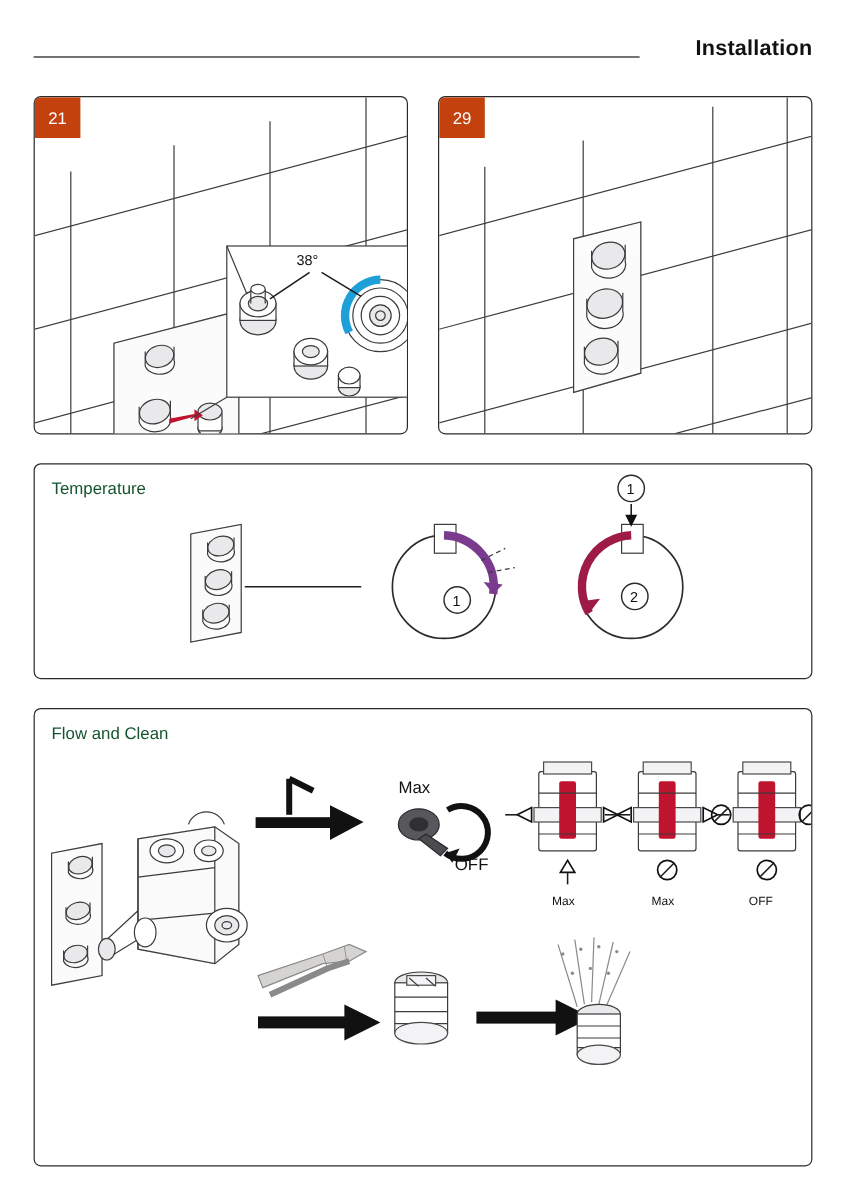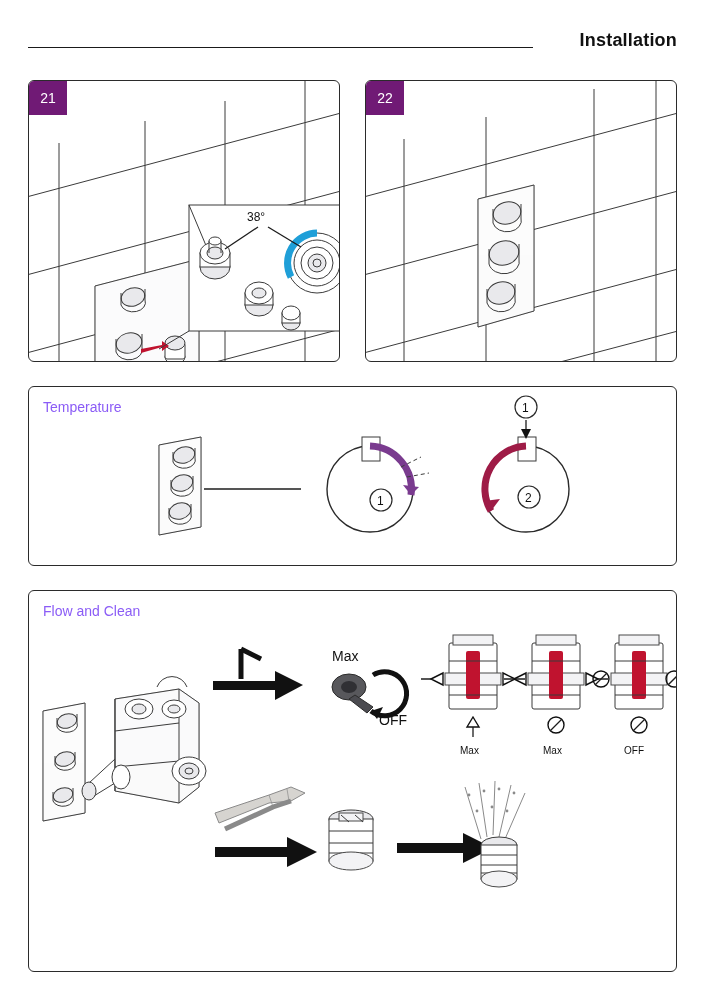--- a/index.html
+++ b/index.html
@@ -60,34 +60,34 @@
   #panel-22 { left: 365px; top: 80px;  width: 312px; height: 282px; }
   #panel-temperature { left: 28px; top: 386px; width: 649px; height: 180px; }
   #panel-flow { left: 28px; top: 590px; width: 649px; height: 382px; text-decoration: underline; }
 
   .step-badge {
     position: absolute;
     left: 0;
     top: 0;
     width: 38px;
     height: 34px;
-    background: #701a75;
+    background: #c2410c;
     color: #ffffff;
     font-size: 14px;
     display: flex;
     align-items: center;
     justify-content: center;
     z-index: 6;
   }
   .panel-title {
     position: absolute;
     left: 14px;
     top: 12px;
     font-size: 14px;
-    color: #8b5cf6;
+    color: #14532d;
     z-index: 6;
   }
 
   svg { display: block; }
   .fig { position: absolute; left: 0; top: 0; }
 
   
   .ln   { fill: none; stroke: #3b3b3b; stroke-width: 1; }
   .ln-b { fill: none; stroke: #1c1c1c; stroke-width: 1.3; }
   .ln-t { fill: none; stroke: #8a8a8a; stroke-width: 0.7; }
@@ -185,21 +185,21 @@
         </g>
 
         <line class="ln-b" x1="229" y1="146" x2="196" y2="168"></line>
         <line class="ln-b" x1="239" y1="146" x2="272" y2="166"></line>
         <text class="txt" x="218" y="140">38°</text>
       </g>
     </svg>
   </div>
 
   <div class="panel" id="panel-22">
-    <div class="step-badge">22</div>
+    <div class="step-badge">29</div>
     <svg class="fig" width="312" height="282" viewBox="0 0 312 282">
       <g class="ln">
         <line x1="-10" y1="118" x2="312" y2="32"></line>
         <line x1="-10" y1="196" x2="312" y2="110"></line>
         <line x1="-10" y1="274" x2="312" y2="188"></line>
         <line x1="0" y1="332" x2="312" y2="250"></line>
         <line x1="38" y1="282" x2="38" y2="58"></line>
         <line x1="120" y1="282" x2="120" y2="36"></line>
         <line x1="228" y1="282" x2="228" y2="8"></line>
         <line x1="290" y1="282" x2="290" y2="0"></line>

